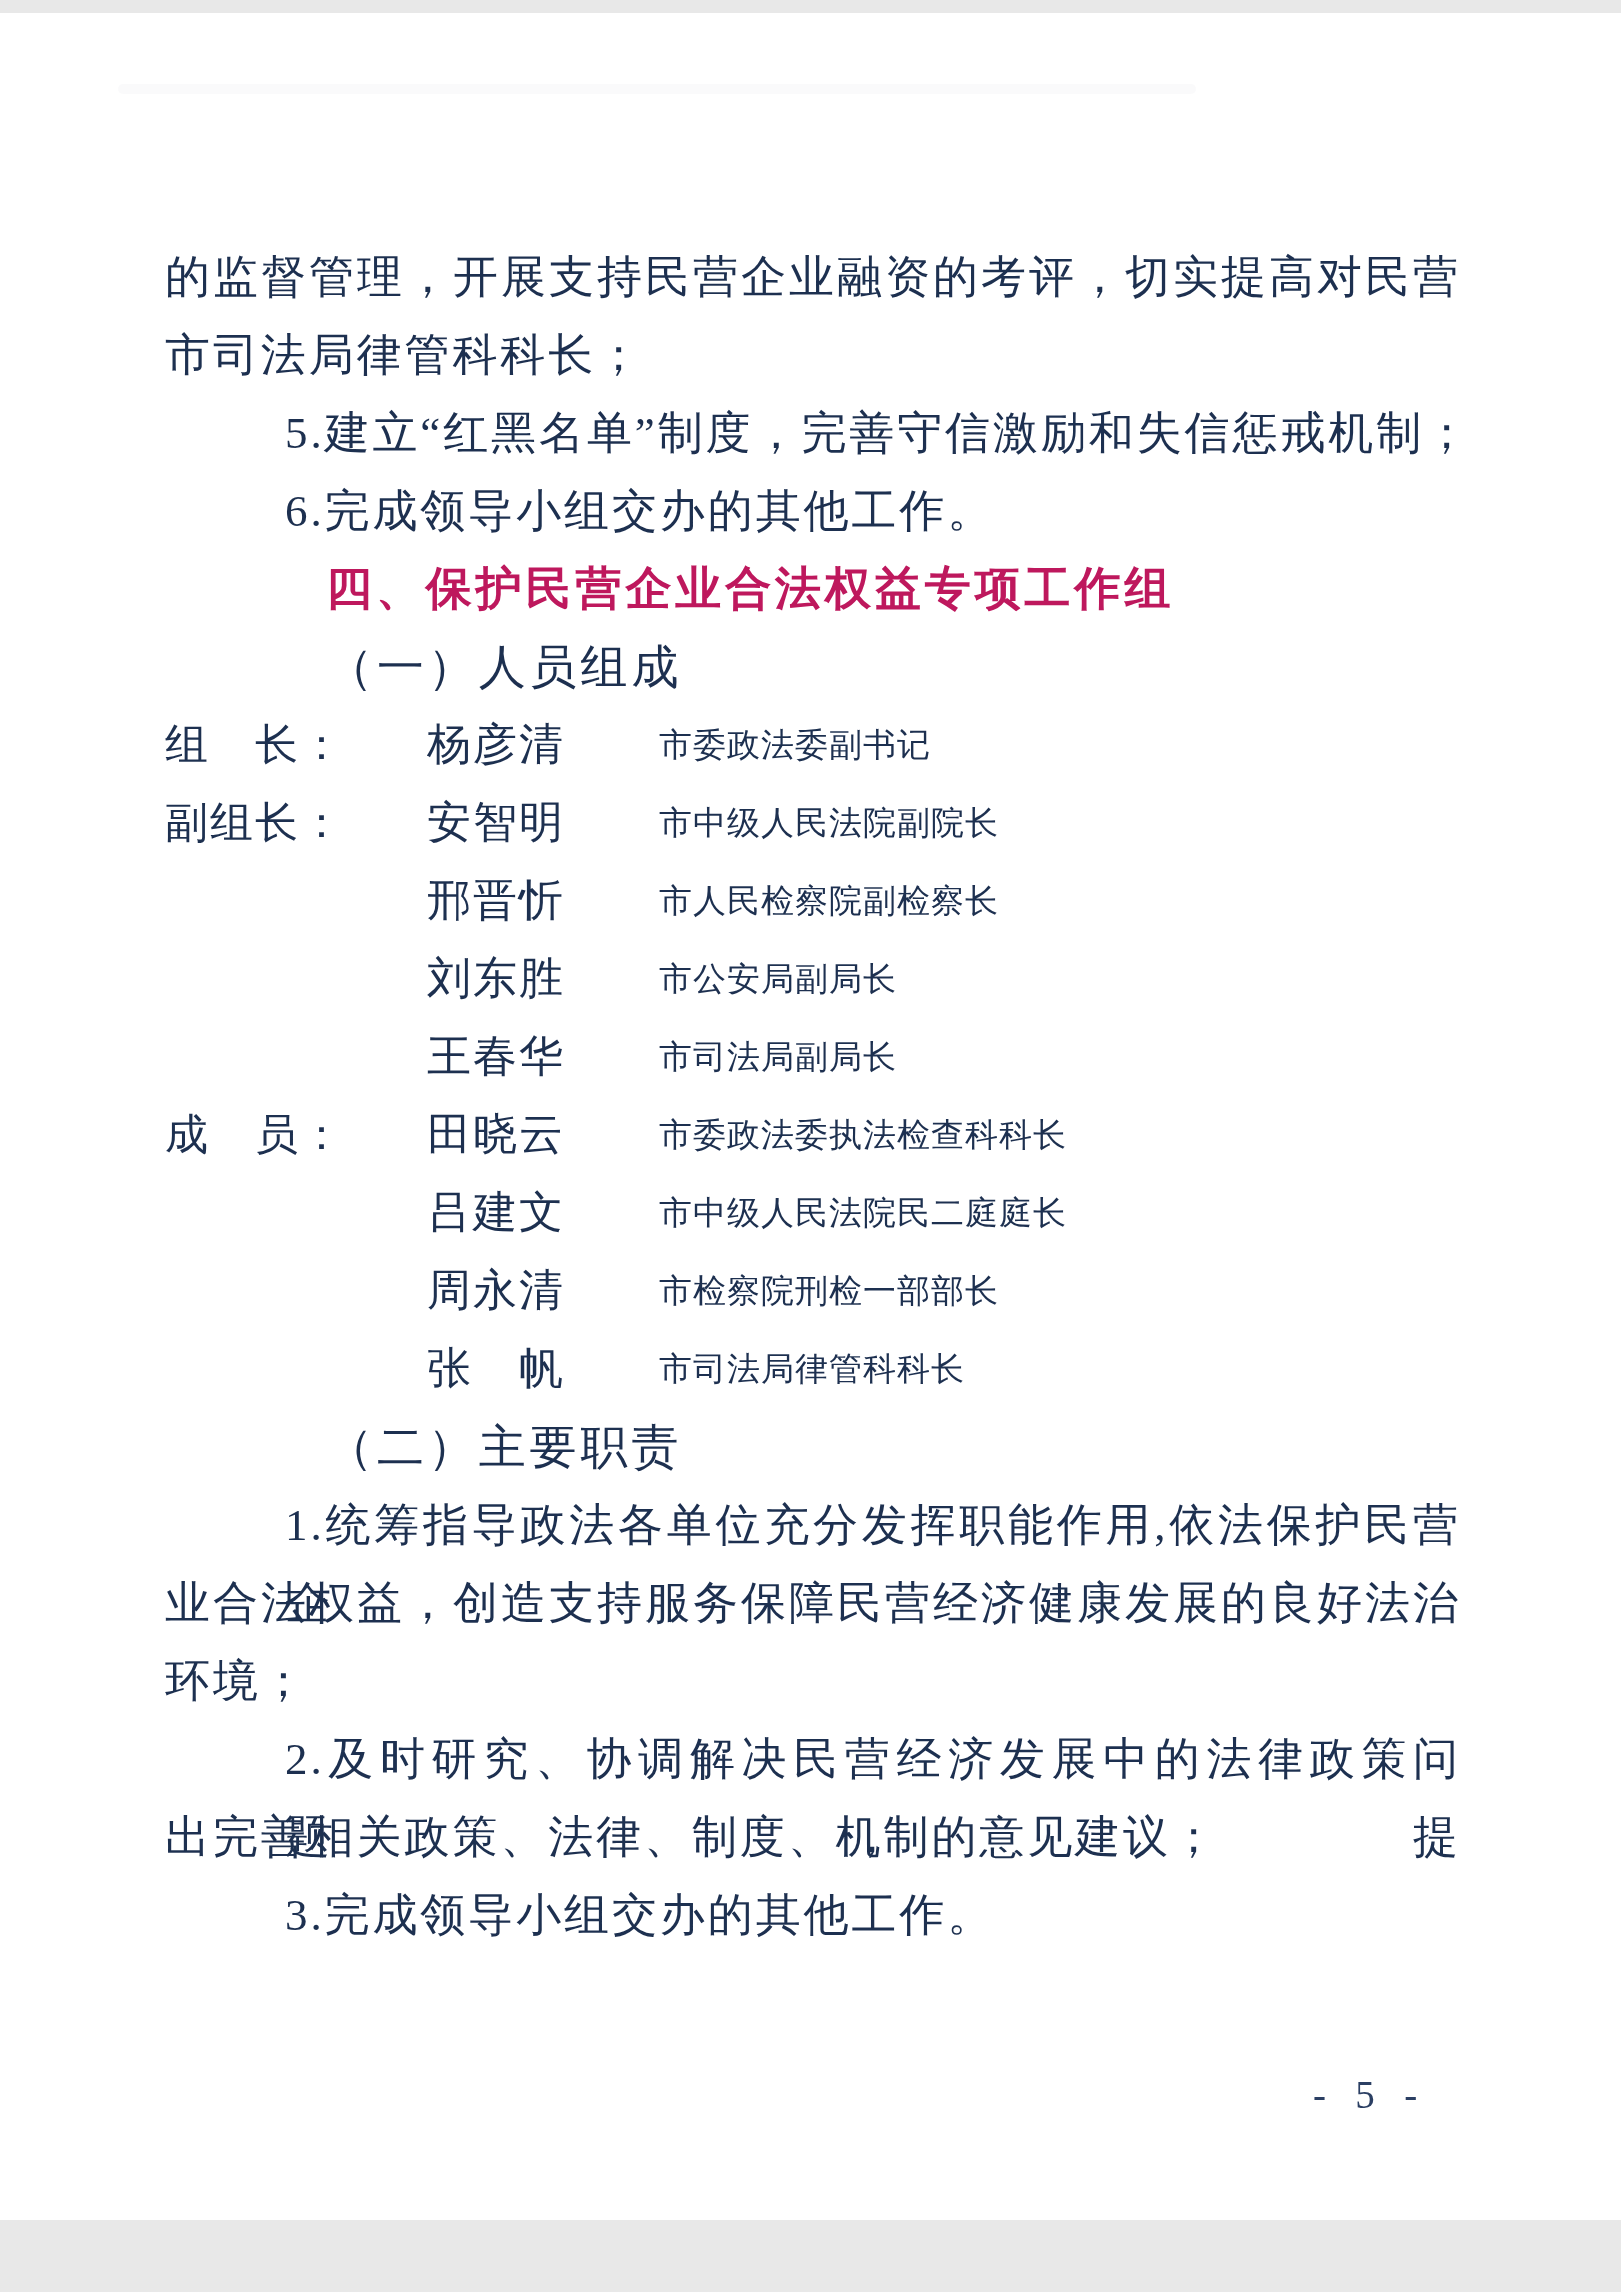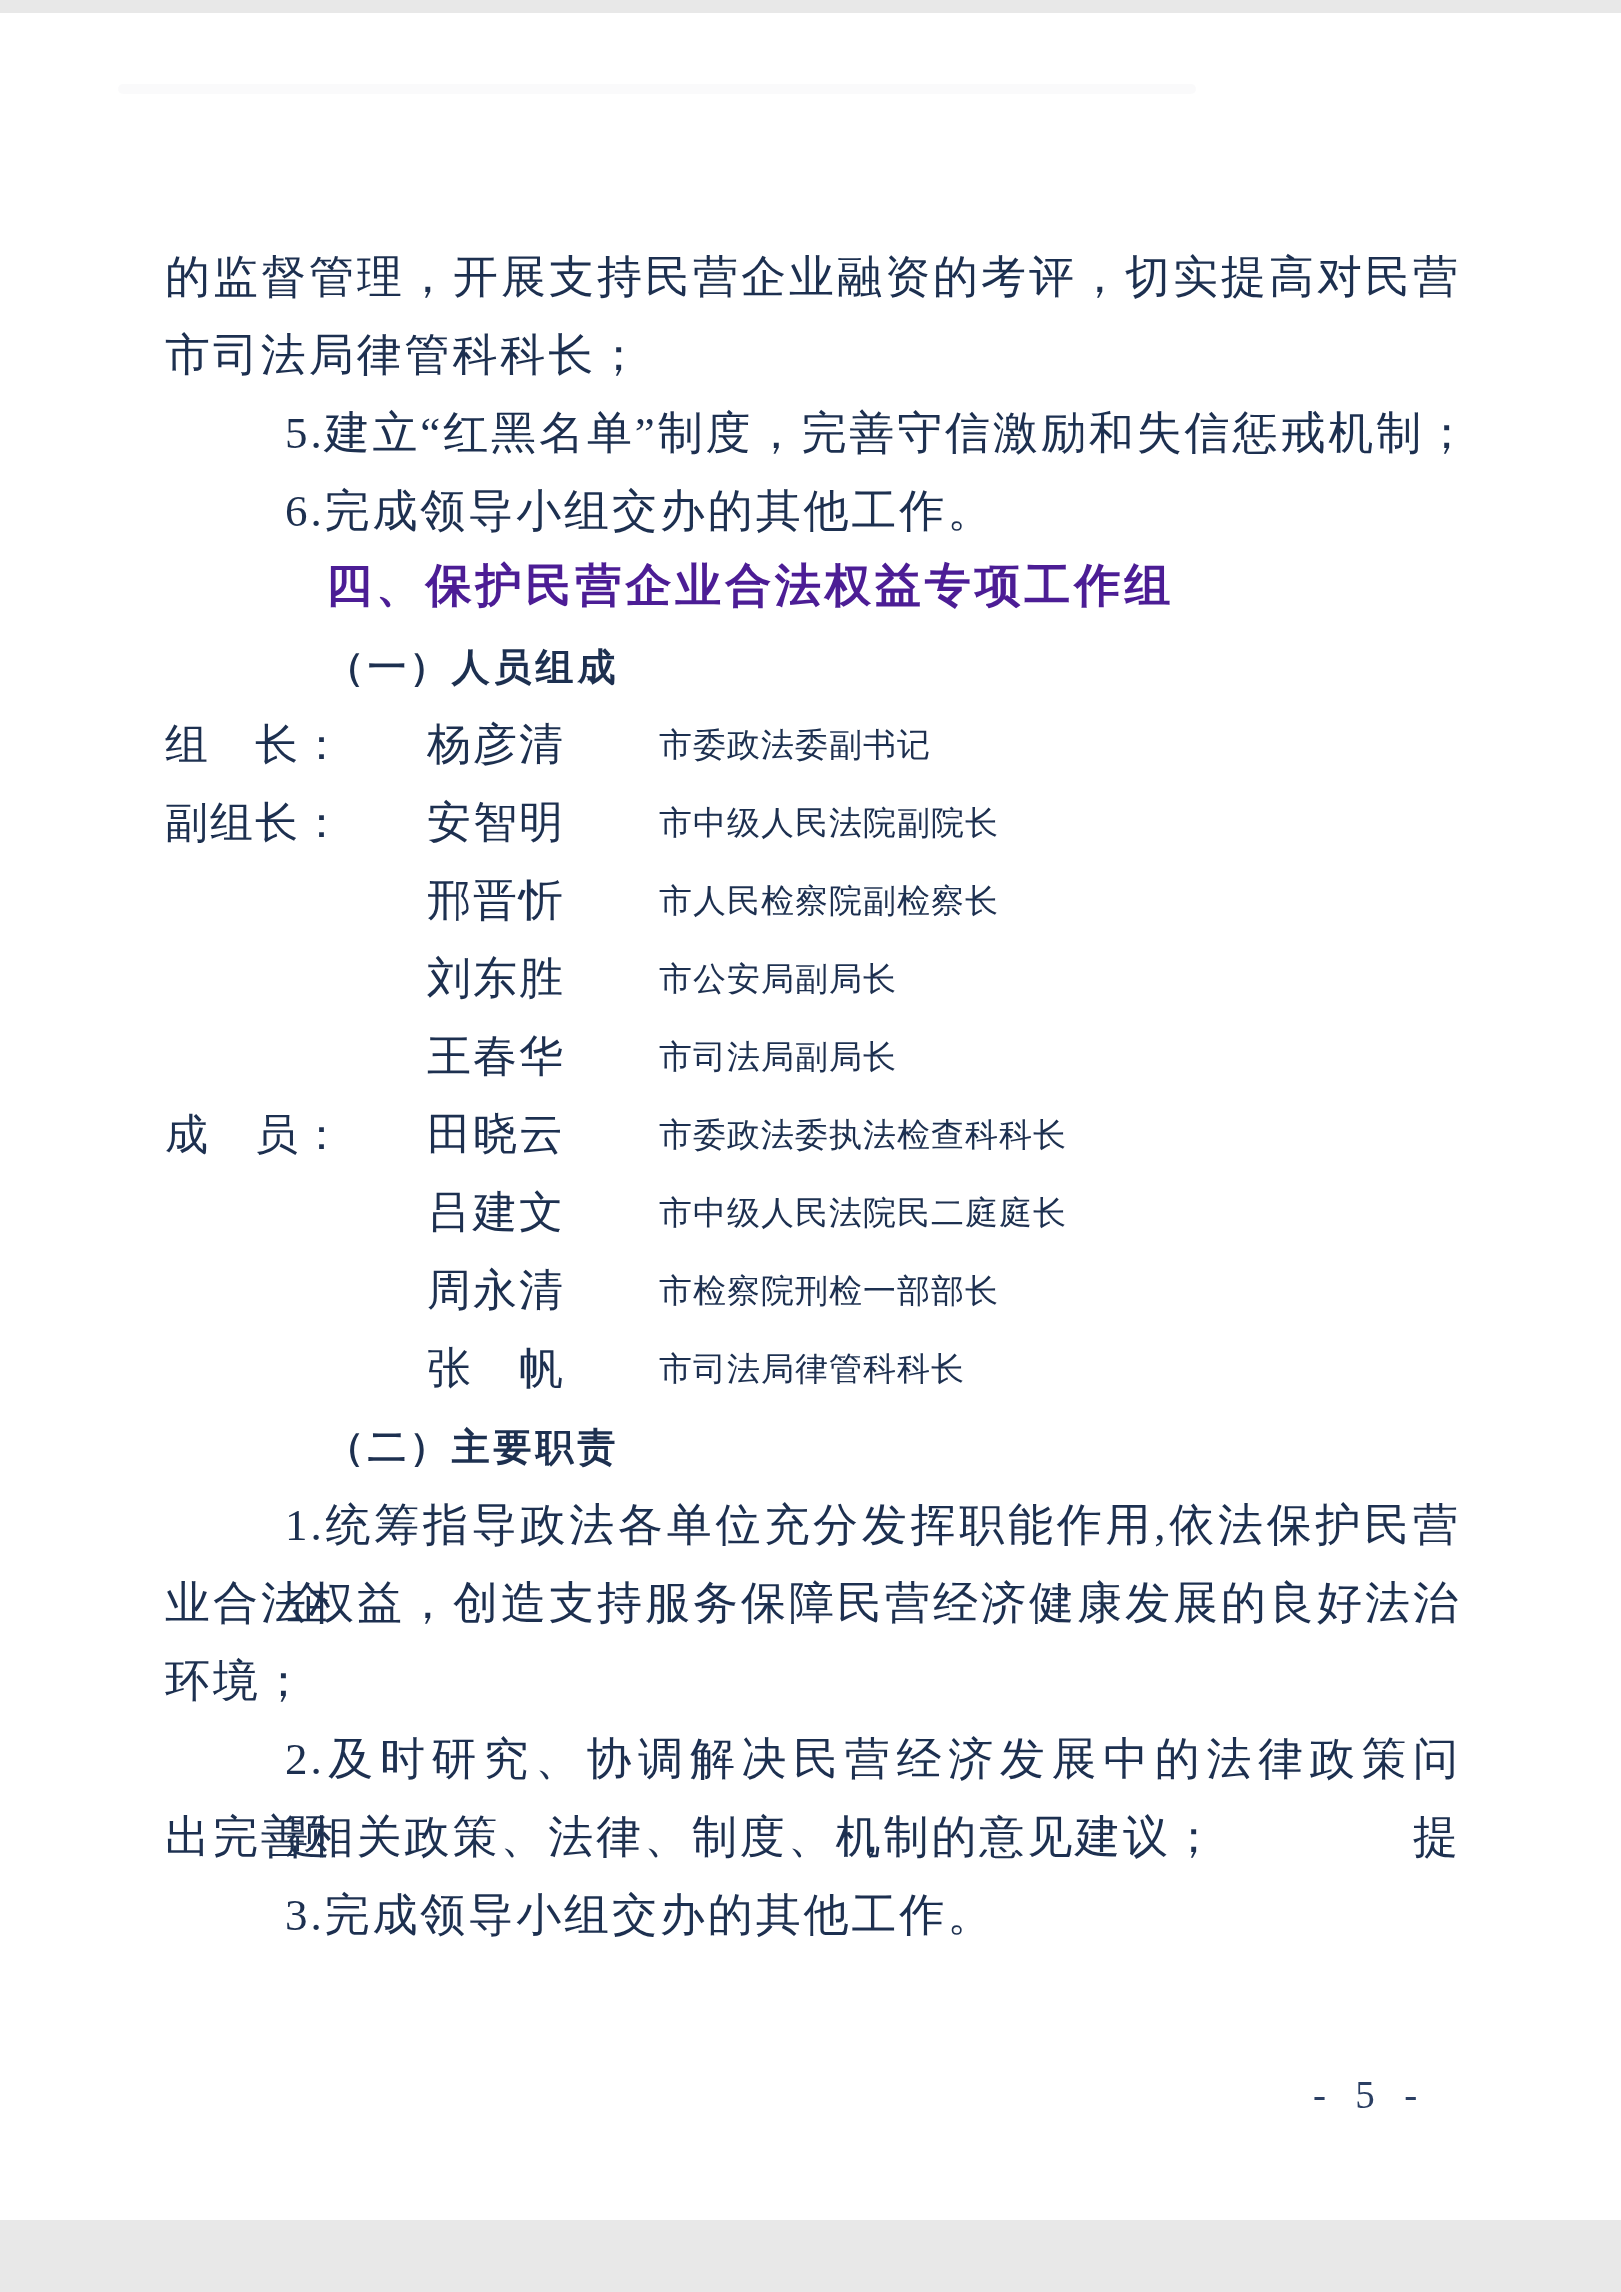--- a/index.html
+++ b/index.html
@@ -42,29 +42,29 @@
     white-space: nowrap;
   }
   .fill {
     white-space: normal;
     text-align: justify;
     text-align-last: justify;
   }
   .indent { padding-left: 120px; }
   .h-indent { padding-left: 161px; }
   .bold-head {
-    font-family: Liberation Mono, monospace;
+    font-family: Liberation Serif, serif;
     font-weight: 700;
     font-size: 46px;
     letter-spacing: 3.9px;
-    color: #4c1d95;
+    color: #be185d;
   }
   .kai-head {
-    font-weight: 700;
-    font-size: 38px;
+    font-weight: 400;
+    font-size: 47px;
     letter-spacing: 3.9px;
   }
   .roster-row { display: flex; gap: 47px; }
   .roster-label {
     width: 168px;
     flex: none;
     font-size: 43px;
     letter-spacing: 2px;
     white-space: nowrap;
   }

